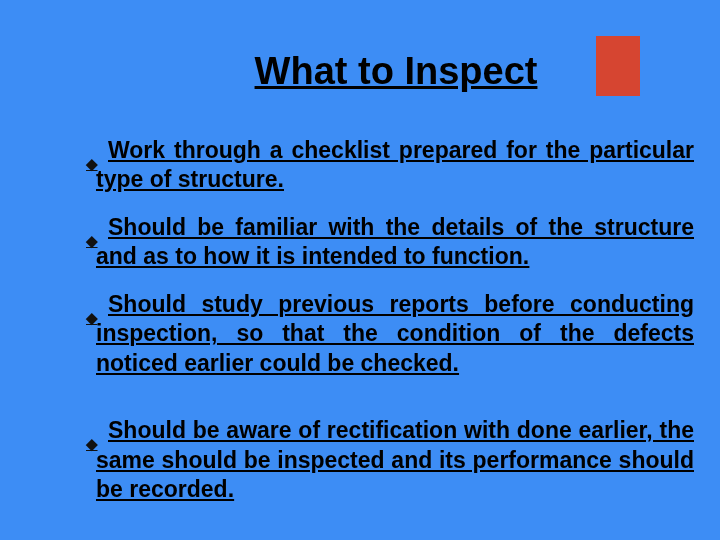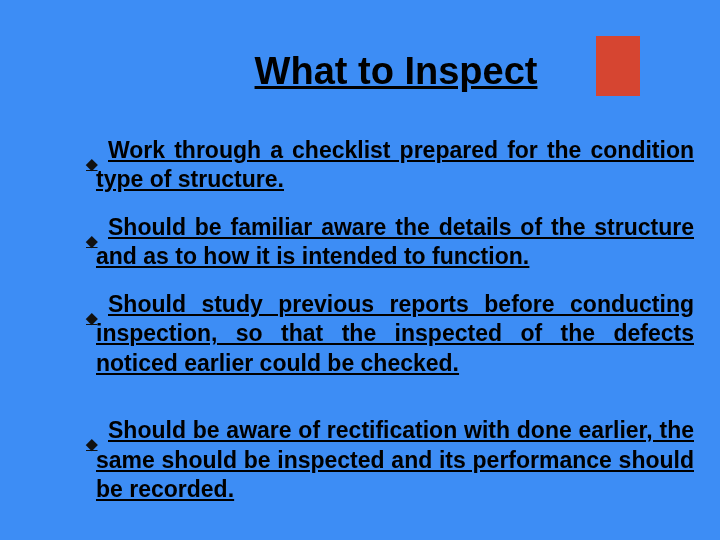--- a/index.html
+++ b/index.html
@@ -57,27 +57,27 @@
 </head>
 <body>
 
 <div class="accent-bar"></div>
 
 <div class="title">What to Inspect</div>
 
 <div class="content">
   <div class="bullet-item">
     <span class="bullet-marker">◆</span>
-    <span>Work through a checklist prepared for the condition type of structure.</span>
+    <span>Work through a checklist prepared for the particular type of structure.</span>
   </div>
   <div class="bullet-item">
     <span class="bullet-marker">◆</span>
-    <span>Should be familiar aware the details of the structure and as to how it is intended to function.</span>
+    <span>Should be familiar with the details of the structure and as to how it is intended to function.</span>
   </div>
   <div class="bullet-item gap-after">
     <span class="bullet-marker">◆</span>
-    <span>Should study previous reports before conducting inspection, so that the inspected of the defects noticed earlier could be checked.</span>
+    <span>Should study previous reports before conducting inspection, so that the condition of the defects noticed earlier could be checked.</span>
   </div>
   <div class="bullet-item">
     <span class="bullet-marker">◆</span>
     <span>Should be aware of rectification with done earlier, the same should be inspected and its performance should be recorded.</span>
   </div>
 </div>
 
 </body></html>

